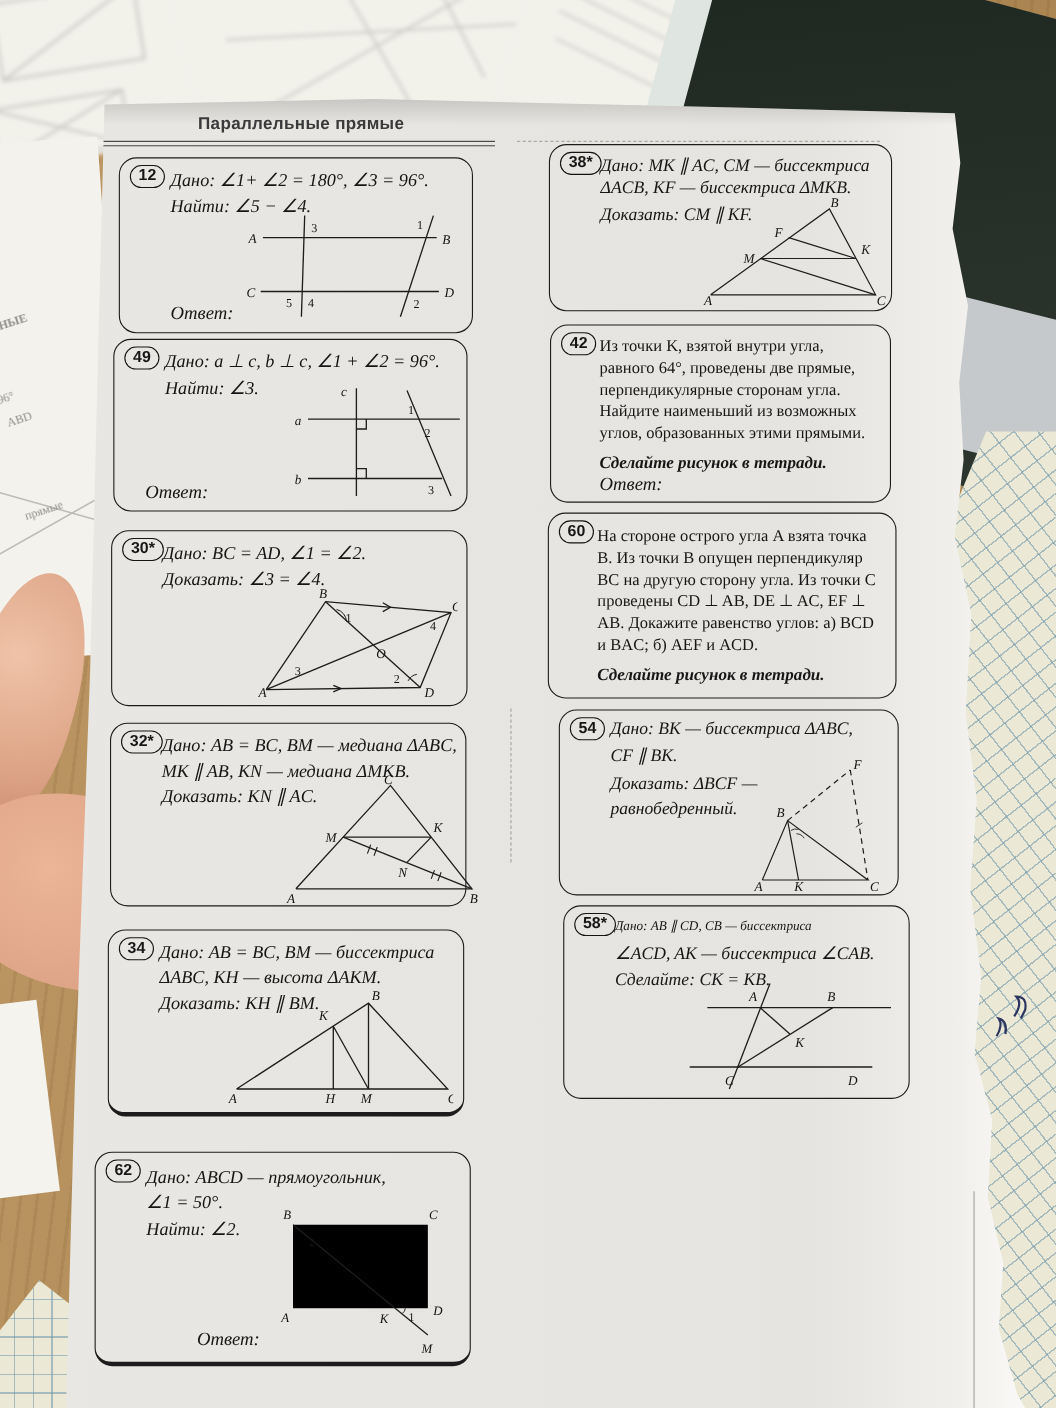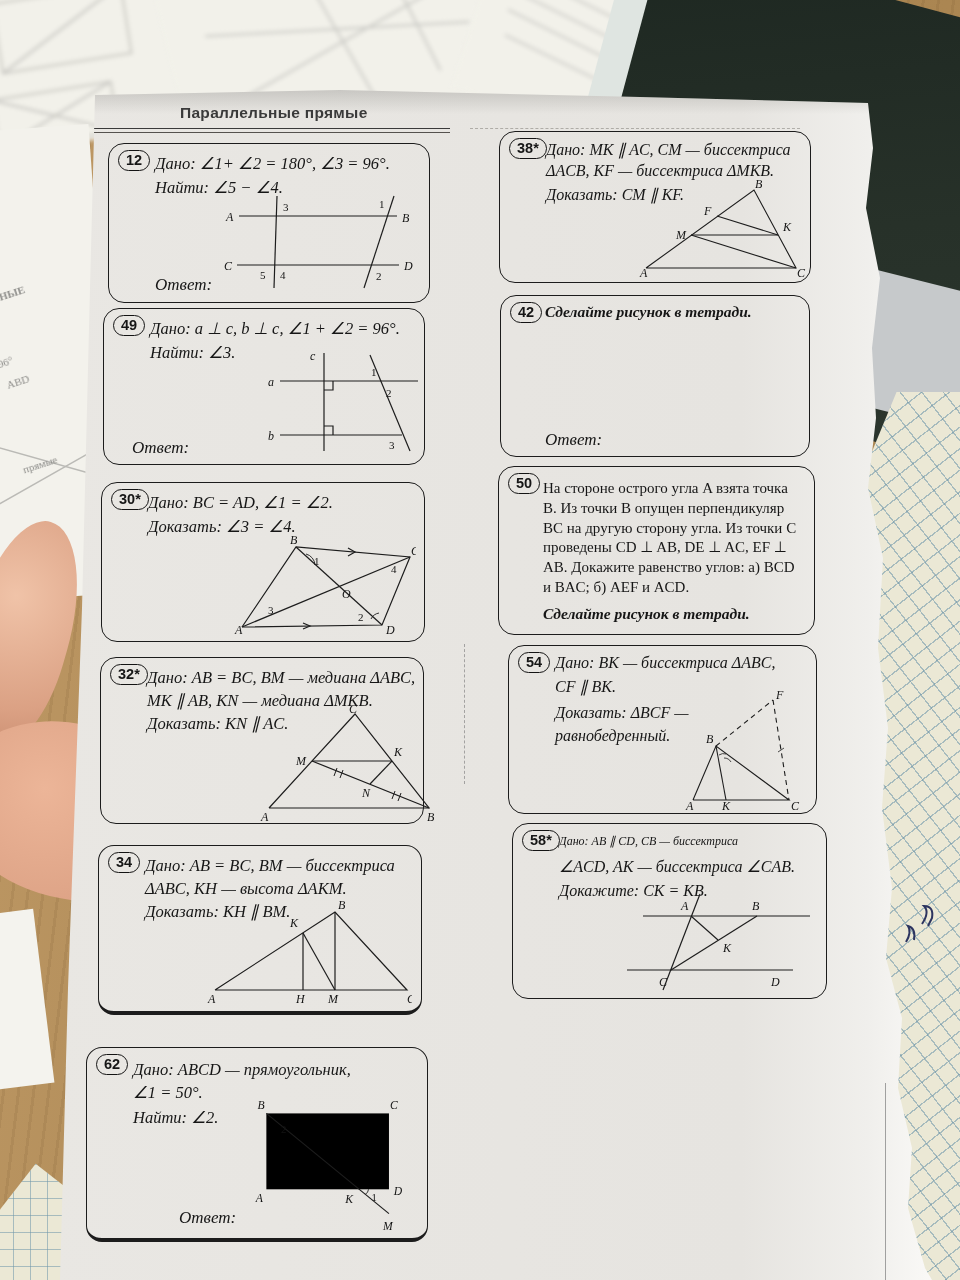--- a/index.html
+++ b/index.html
@@ -309,26 +309,27 @@
       <text x="161" y="99">C</text>
       <text x="119" y="10">B</text>
       <text x="68" y="37">F</text>
       <text x="40" y="61">M</text>
       <text x="147" y="53">K</text>
     </svg>
   </div>
 
   <div class="card" style="left:460px;top:207px;width:308px;height:160px;">
     <span class="badge">42</span>
+    <div class="body">Из точки K, взятой внутри угла, равного 64°, проведены две прямые, перпендикулярные сторонам угла. Найдите наименьший из возможных углов, образованных этими прямыми.</div>
     <div class="note">Сделайте рисунок в тетради.</div>
     <div class="ans" style="left:44px;bottom:6px;">Ответ:</div>
   </div>
 
   <div class="card" style="left:458px;top:378px;width:315px;height:167px;">
-    <span class="badge">50</span>
+    <span class="badge">60</span>
     <div class="body" style="margin-top:12px;">На стороне острого угла A взята точка B. Из точки B опущен перпендикуляр BC на другую сторону угла. Из точки C проведены CD ⊥ AB, DE ⊥ AC, EF ⊥ AB. Докажите равенство углов: а) BCD и BAC; б) AEF и ACD.</div>
     <div class="note">Сделайте рисунок в тетради.</div>
   </div>
 
   <div class="card" style="left:468px;top:557px;width:307px;height:167px;">
     <span class="badge">54</span>
     <div class="t" style="top:8px;font-size:16px;">Дано: BK — биссектриса ΔABC,</div>
     <div class="t" style="top:31px;font-size:16px;">CF ∥ BK.</div>
     <div class="t" style="top:58px;font-size:16px;">Доказать: ΔBCF —</div>
     <div class="t" style="top:81px;font-size:16px;">равнобедренный.</div>
@@ -347,21 +348,21 @@
       <text x="110" y="122">C</text>
       <text x="25" y="55">B</text>
       <text x="95" y="11">F</text>
     </svg>
   </div>
 
   <div class="card" style="left:472px;top:735px;width:313px;height:174px;">
     <span class="badge">58*</span>
     <div class="t" style="top:10px;font-size:12px;">Дано: AB ∥ CD, CB — биссектриса</div>
     <div class="t" style="top:33px;font-size:16px;">∠ACD, AK — биссектриса ∠CAB.</div>
-    <div class="t" style="top:58px;font-size:16px;">Докажите: CK = KB.</div>
+    <div class="t" style="top:58px;font-size:16px;">Сделайте: CK = KB.</div>
     <svg class="diag" style="left:92px;top:64px;" width="210" height="105" viewBox="0 0 210 105">
       <g stroke-width="1.2">
         <line x1="38" y1="28" x2="205" y2="28"></line>
         <line x1="22" y1="82" x2="188" y2="82"></line>
         <line x1="95" y1="6" x2="58" y2="102"></line>
         <line x1="66" y1="82" x2="152" y2="28"></line>
         <line x1="86" y1="28" x2="113" y2="52"></line>
       </g>
       <text x="76" y="22">A</text>
       <text x="147" y="22">B</text>

